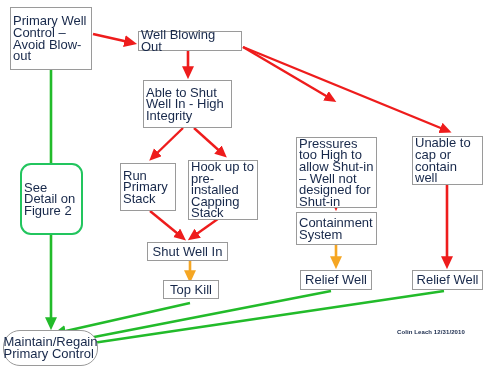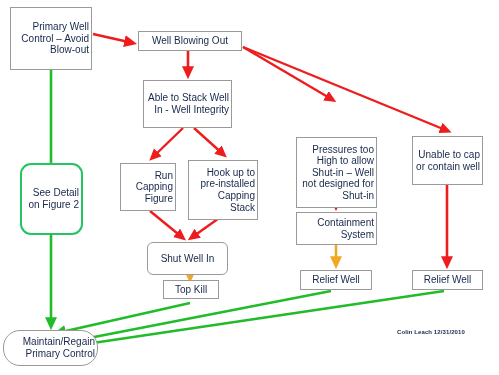--- a/index.html
+++ b/index.html
@@ -14,26 +14,26 @@
     background: #ffffff;
     overflow: hidden;
     font-family: "Liberation Sans", sans-serif;
   }
   .node {
     position: absolute;
     box-sizing: border-box;
     background: #ffffff;
     border: 1px solid #9a9a9a;
     color: #17284a;
-    font-size: 10px;
+    font-size: 13px;
     line-height: 11.6px;
     display: flex;
     align-items: center;
     justify-content: center;
-    text-align: right;
+    text-align: left;
     padding: 1px 2px;
     z-index: 5;
   }
   .node.green-round {
     border: 2px solid #22c55e;
     border-radius: 11px;
     color: #17284a;
   }
   .credit {
     position: absolute;
@@ -102,33 +102,33 @@
 
     <line x1="331" y1="291" x2="58" y2="344" stroke="#22bb2a" stroke-width="2.6" marker-end="url(#arrow-green)"></line>
 
     <line x1="444" y1="291" x2="59" y2="348" stroke="#22bb2a" stroke-width="2.6" marker-end="url(#arrow-green)"></line>
   </svg>
 
   <div class="node" style="left:10px; top:7px; width:82px; height:63px;">Primary Well Control – Avoid Blow-out</div>
 
   <div class="node" style="left:138px; top:31px; width:104px; height:20px;">Well Blowing Out</div>
 
-  <div class="node" style="left:143px; top:80px; width:89px; height:48px;">Able to Stack Well In - Well Integrity</div>
+  <div class="node" style="left:143px; top:80px; width:89px; height:48px;">Able to Shut Well In - High Integrity</div>
 
   <div class="node green-round" style="left:20px; top:163px; width:63px; height:72px;">See Detail on Figure 2</div>
 
-  <div class="node" style="left:120px; top:163px; width:56px; height:48px;">Run Capping Figure</div>
+  <div class="node" style="left:120px; top:163px; width:56px; height:48px;">Run Primary Stack</div>
 
   <div class="node" style="left:188px; top:160px; width:70px; height:60px;">Hook up to pre-installed Capping Stack</div>
 
   <div class="node" style="left:296px; top:105px; width:81px; height:71px;margin-top:32px;">Pressures too High to allow Shut-in – Well not designed for Shut-in</div>
 
   <div class="node" style="left:412px; top:136px; width:71px; height:49px;">Unable to cap or contain well</div>
 
-  <div class="node" style="left:147px; top:242px; width:81px; height:33px;border-radius:6px;">Shut Well In</div>
+  <div class="node" style="left:147px; top:242px; width:81px; height:19px;">Shut Well In</div>
 
   <div class="node" style="left:296px; top:212px; width:81px; height:33px;">Containment System</div>
 
   <div class="node" style="left:163px; top:280px; width:56px; height:19px;">Top Kill</div>
 
   <div class="node" style="left:300px; top:270px; width:72px; height:20px;">Relief Well</div>
 
   <div class="node" style="left:412px; top:270px; width:71px; height:20px;">Relief Well</div>
 
   <div class="node" style="left:3px; top:330px; width:95px; height:36px;border-radius:17px;">Maintain/Regain Primary Control</div>

